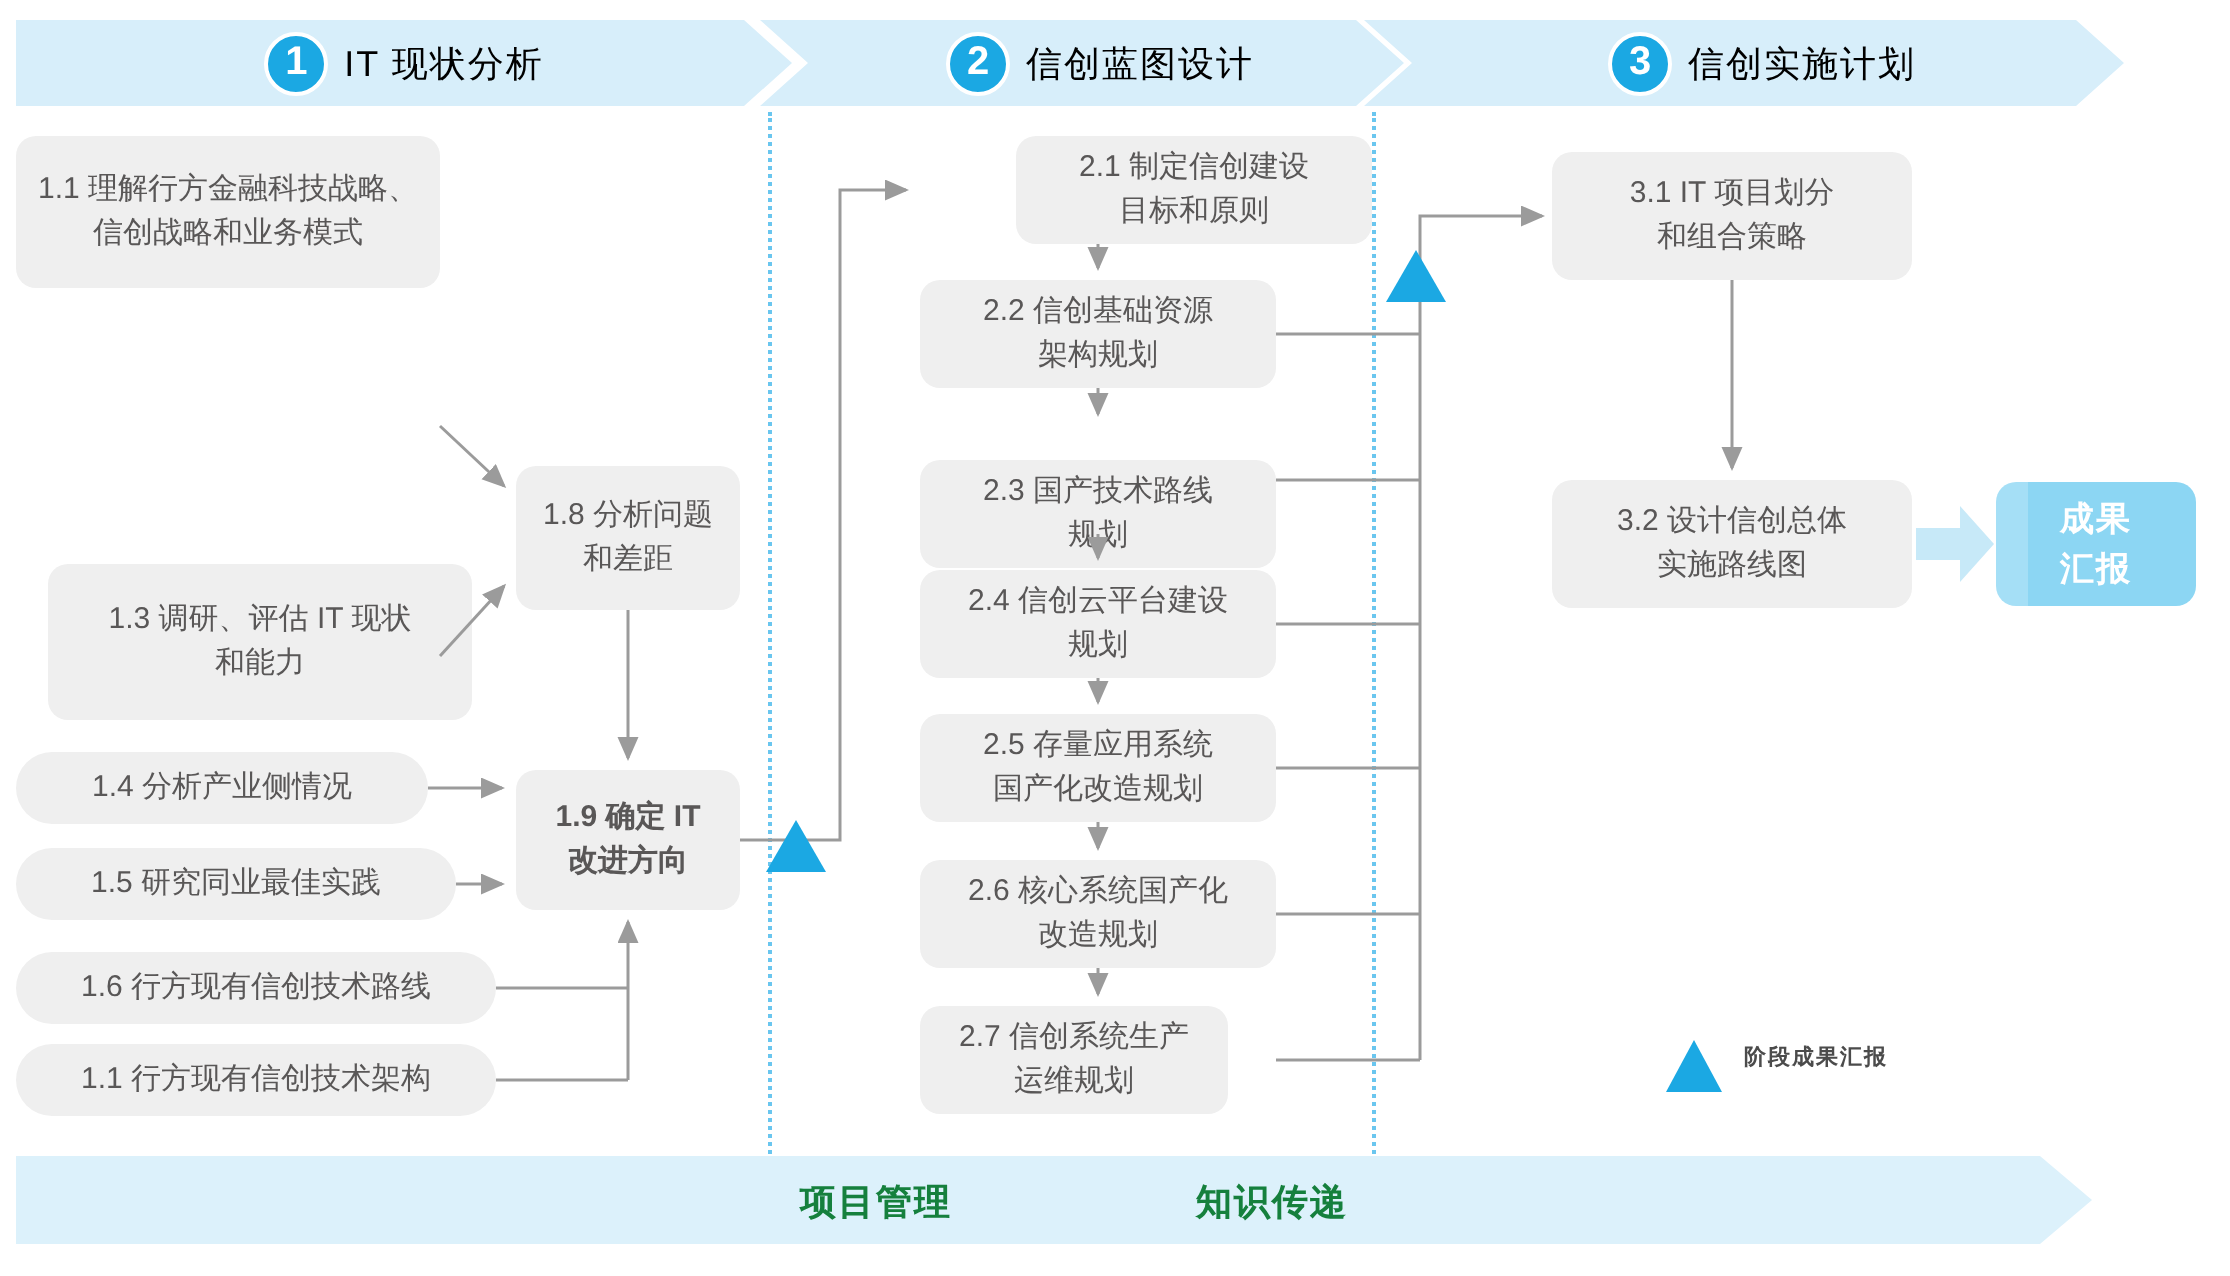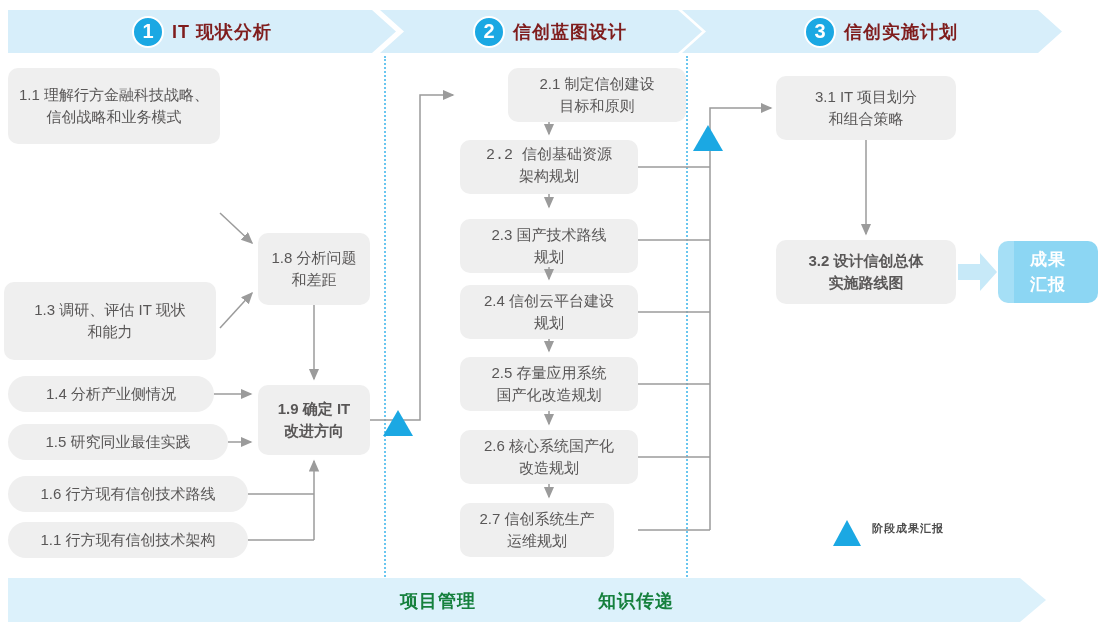--- a/index.html
+++ b/index.html
@@ -6,21 +6,21 @@
   body { background:#fff; font-family:"Liberation Sans","DejaVu Sans",sans-serif; }
   #canvas { position:relative; width:1115px; height:638px; background:#fff; overflow:hidden; }
 
   
   .banner { position:absolute; top:10px; height:43px; background:#D7EEFA;
             display:flex; align-items:center; justify-content:center; gap:8px; }
   .banner.point   { clip-path:polygon(0 0, calc(100% - 24px) 0, 100% 50%, calc(100% - 24px) 100%, 0 100%); }
   .banner.notched { clip-path:polygon(0 0, calc(100% - 24px) 0, 100% 50%, calc(100% - 24px) 100%, 0 100%, 24px 50%); }
   .phase-badge { width:32px; height:32px; border-radius:50%; background:#1BA8E3; border:2px solid #fff;
                  color:#fff; font-weight:bold; font-size:20px; display:flex; align-items:center; justify-content:center; }
-  .banner-label { color:#7f1d1d; font-weight:bold; font-size:18px; letter-spacing:1px; }
+  .banner-label { color:#000000; font-weight:normal; font-size:18px; letter-spacing:1px; }
 
   
   .divider { position:absolute; top:56px; height:524px; width:0; border-left:2px dotted #6AC6EF; }
 
   
   .box { position:absolute; background:#EFEFEF; color:#595757; font-size:15px; line-height:1.45;
          display:flex; align-items:center; justify-content:center; text-align:center;
          white-space:pre-line; border-radius:10px; padding:2px 4px; }
   .pill { border-radius:18px; }
 
@@ -57,49 +57,49 @@
   <div class="banner notched" style="left:682px; width:380px; padding-left:18px;">
     <div class="phase-badge">3</div>
     <div class="banner-label">信创实施计划</div>
   </div>
 
   <div class="divider" style="left:384px;"></div>
   <div class="divider" style="left:686px;"></div>
 
   <div class="box" style="left:8px;  top:68px;  width:212px; height:76px;">1.1 理解行方金融科技战略、
 信创战略和业务模式</div>
-  <div class="box" style="left:4px;  top:282px; width:212px; height:78px;">1.3 调研、评估 IT 现状
+  <div class="box" style="left:24px;  top:282px; width:212px; height:78px;">1.3 调研、评估 IT 现状
 和能力</div>
   <div class="box pill" style="left:8px; top:376px; width:206px; height:36px;">1.4 分析产业侧情况</div>
   <div class="box pill" style="left:8px; top:424px; width:220px; height:36px;">1.5 研究同业最佳实践</div>
   <div class="box pill" style="left:8px; top:476px; width:240px; height:36px;">1.6 行方现有信创技术路线</div>
   <div class="box pill" style="left:8px; top:522px; width:240px; height:36px;">1.1 行方现有信创技术架构</div>
   <div class="box" style="left:258px; top:233px; width:112px; height:72px;">1.8 分析问题
 和差距</div>
   <div class="box" style="left:258px; top:385px; width:112px; height:70px;font-weight:bold;">1.9 确定 IT
 改进方向</div>
 
   <div class="box" style="left:460px; top:68px;  width:178px; height:54px;margin-left:48px;">2.1 制定信创建设
 目标和原则</div>
-  <div class="box" style="left:460px; top:140px; width:178px; height:54px;font-family:Liberation Mono, monospace;">2.2 信创基础资源
+  <div class="box" style="left:460px; top:140px; width:178px; height:54px;">2.2 信创基础资源
 架构规划</div>
-  <div class="box" style="left:460px; top:219px; width:178px; height:54px;">2.3 国产技术路线
+  <div class="box" style="left:460px; top:230px; width:178px; height:54px;">2.3 国产技术路线
 规划</div>
   <div class="box" style="left:460px; top:285px; width:178px; height:54px;">2.4 信创云平台建设
 规划</div>
   <div class="box" style="left:460px; top:357px; width:178px; height:54px;">2.5 存量应用系统
 国产化改造规划</div>
   <div class="box" style="left:460px; top:430px; width:178px; height:54px;">2.6 核心系统国产化
 改造规划</div>
   <div class="box" style="left:460px; top:503px; width:154px; height:54px;">2.7 信创系统生产
 运维规划</div>
 
   <div class="box" style="left:776px; top:76px;  width:180px; height:64px;">3.1 IT 项目划分
 和组合策略</div>
-  <div class="box" style="left:776px; top:240px; width:180px; height:64px;font-weight:bold;">3.2 设计信创总体
+  <div class="box" style="left:776px; top:240px; width:180px; height:64px;">3.2 设计信创总体
 实施路线图</div>
 
   <div class="deliverable">成果
 汇报</div>
 
   <div class="legend-label">阶段成果汇报</div>
 
   <div class="footer-banner">
     <span class="footer-label" style="left:392px;">项目管理</span>
     <span class="footer-label" style="left:590px;">知识传递</span>

